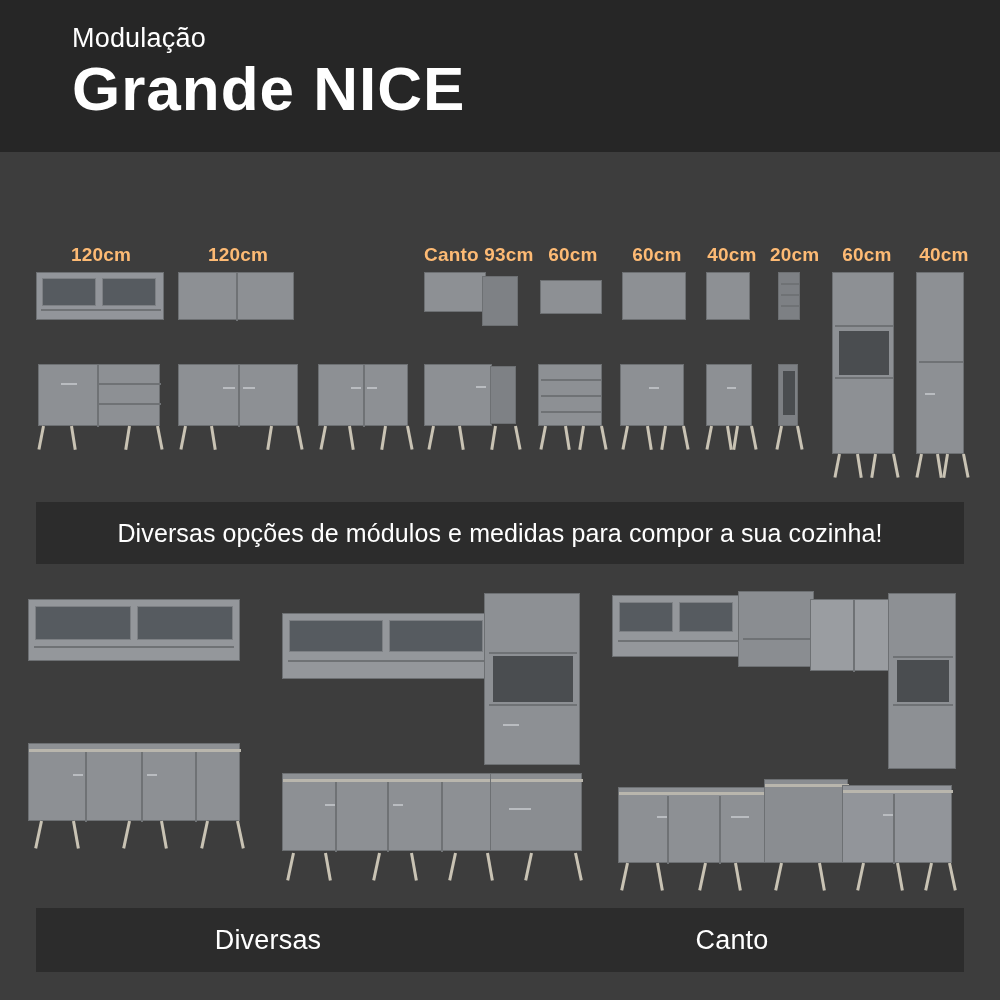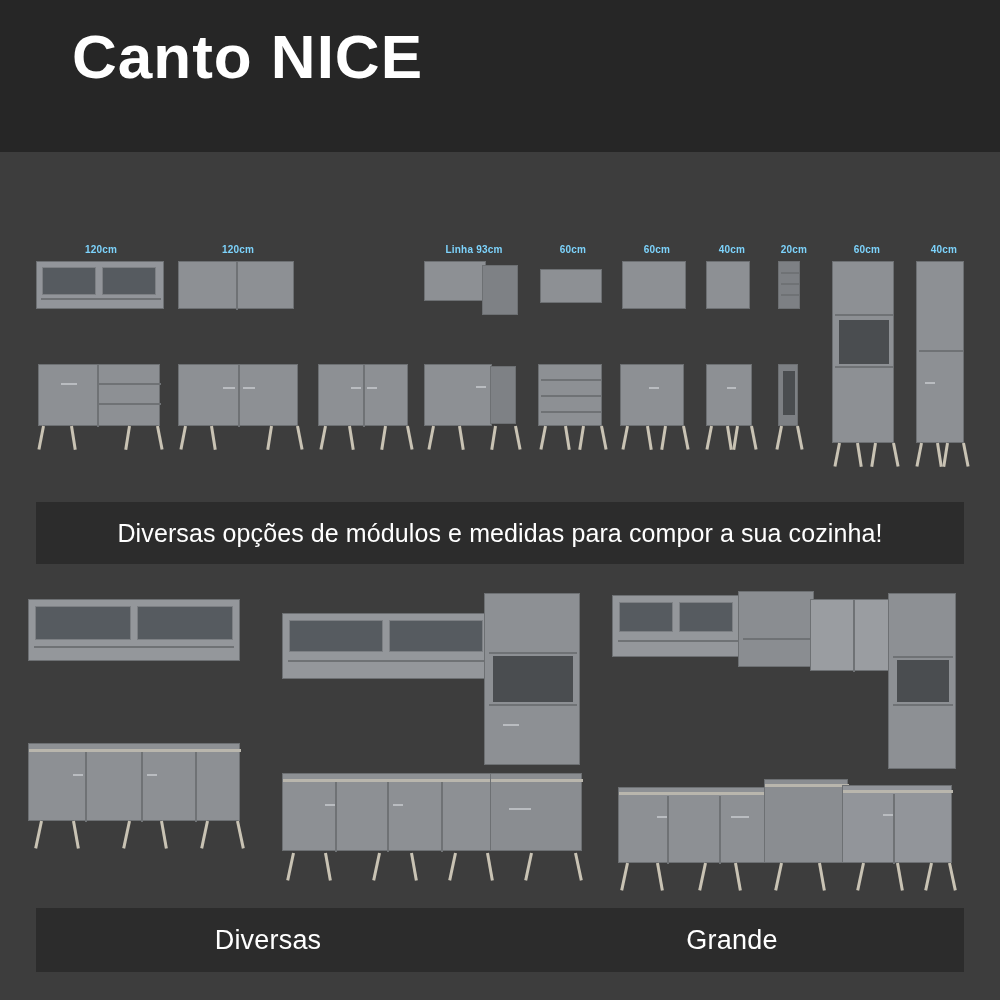--- a/index.html
+++ b/index.html
@@ -40,22 +40,22 @@
   
   .modules {
     position: absolute; left: 0; top: 152px;
     width: 1000px; height: 340px;
   }
   .mod-col {
     position: absolute;
     text-align: center;
   }
   .mod-label {
-    color: #7dd3fc;
-    font-size: 10px;
+    color: #fdba74;
+    font-size: 19px;
     font-weight: bold;
     white-space: nowrap;
     margin-bottom: 6px;
     letter-spacing: 0.2px;
   }
 
   
   .cab {
     position: relative;
     background: #8d9094;
@@ -127,21 +127,22 @@
     font-size: 27px;
     letter-spacing: 0.2px;
   }
 </style>
 </head>
 <body>
 
 <div id="page">
 
   <div class="header">
-    <div class="title">Canto NICE</div>
+    <div class="sub">Modulação</div>
+    <div class="title">Grande NICE</div>
   </div>
 
   <div class="modules">
 
     <div class="mod-col" style="left:36px; top:92px; width:130px;">
       <div class="mod-label">120cm</div>
       <div class="cab" style="width:128px;height:48px;background:#92959a;">
         <div class="glass" style="left:5px;top:5px;width:54px;height:28px;"></div>
         <div class="glass" style="left:65px;top:5px;width:54px;height:28px;"></div>
         <div class="shelf" style="left:4px;top:36px;width:120px;"></div>
@@ -190,21 +191,21 @@
       </div>
       <div style="position:relative;height:26px;">
         <div class="leg" style="left:10px;top:0;height:24px;transform:rotate(11deg);"></div>
         <div class="leg" style="left:34px;top:0;height:24px;transform:rotate(-9deg);"></div>
         <div class="leg" style="left:70px;top:0;height:24px;transform:rotate(9deg);"></div>
         <div class="leg" style="left:92px;top:0;height:24px;transform:rotate(-11deg);"></div>
       </div>
     </div>
 
     <div class="mod-col" style="left:424px; top:92px; width:100px;">
-      <div class="mod-label">Linha 93cm</div>
+      <div class="mod-label">Canto 93cm</div>
       <div style="position:relative;width:96px;height:56px;">
         <div class="cab" style="position:absolute;left:0;top:0;width:62px;height:40px;"></div>
         <div class="cab" style="position:absolute;left:58px;top:4px;width:36px;height:50px;background:#7e8185;"></div>
       </div>
     </div>
     <div class="mod-col" style="left:420px; top:212px; width:100px;">
       <div style="position:relative;width:96px;height:62px;">
         <div class="cab" style="position:absolute;left:4px;top:0;width:68px;height:62px;"></div>
         <div class="cab" style="position:absolute;left:70px;top:2px;width:26px;height:58px;background:#7e8185;"></div>
         <div class="knob" style="left:56px;top:22px;width:10px;"></div>
@@ -434,16 +435,16 @@
         <div class="leg" style="left:250px;top:0;height:28px;transform:rotate(12deg);"></div>
         <div class="leg" style="left:284px;top:0;height:28px;transform:rotate(-10deg);"></div>
         <div class="leg" style="left:318px;top:0;height:28px;transform:rotate(12deg);"></div>
         <div class="leg" style="left:336px;top:0;height:28px;transform:rotate(-12deg);"></div>
       </div>
     </div>
   </div>
 
   <div class="footer">
     <div class="footer-cell">Diversas</div>
-    <div class="footer-cell">Grande</div>
+    <div class="footer-cell">Canto</div>
   </div>
 
 </div>
 
 </body></html>

